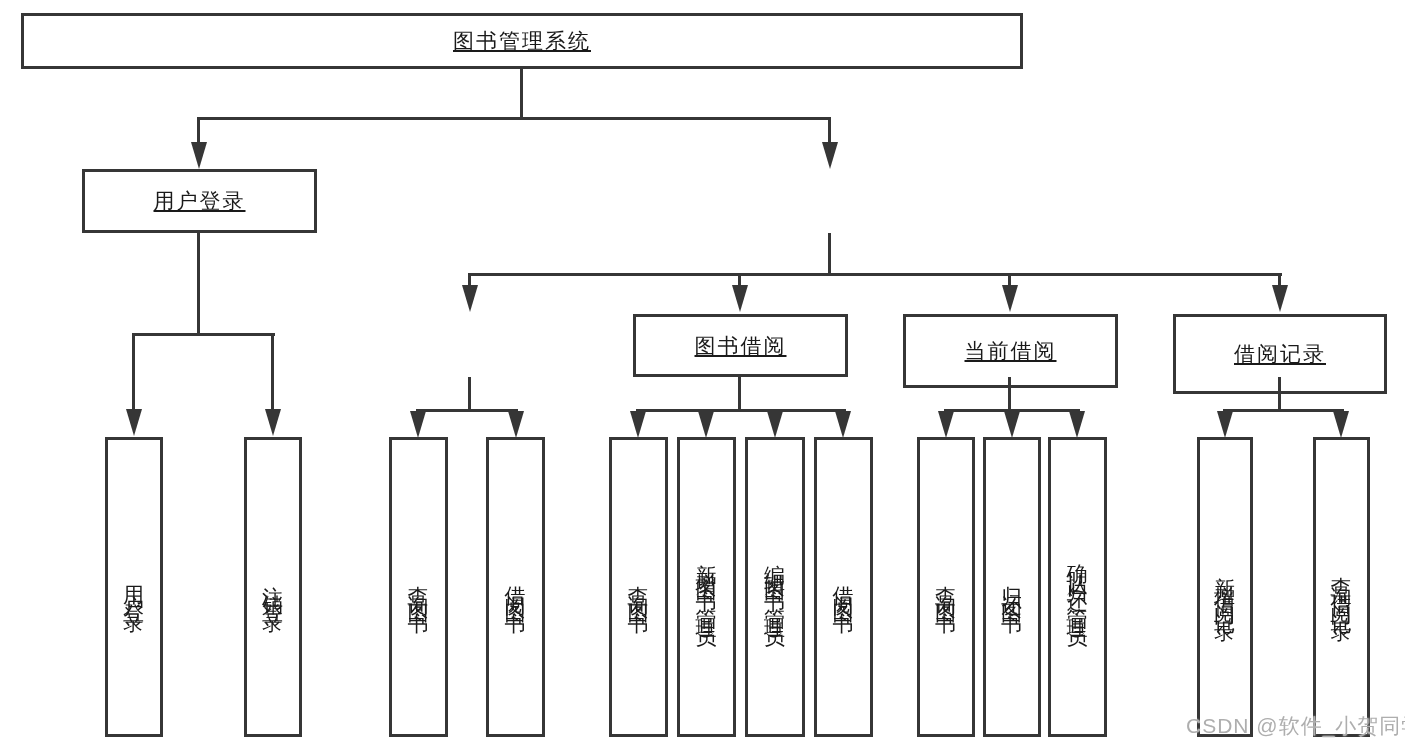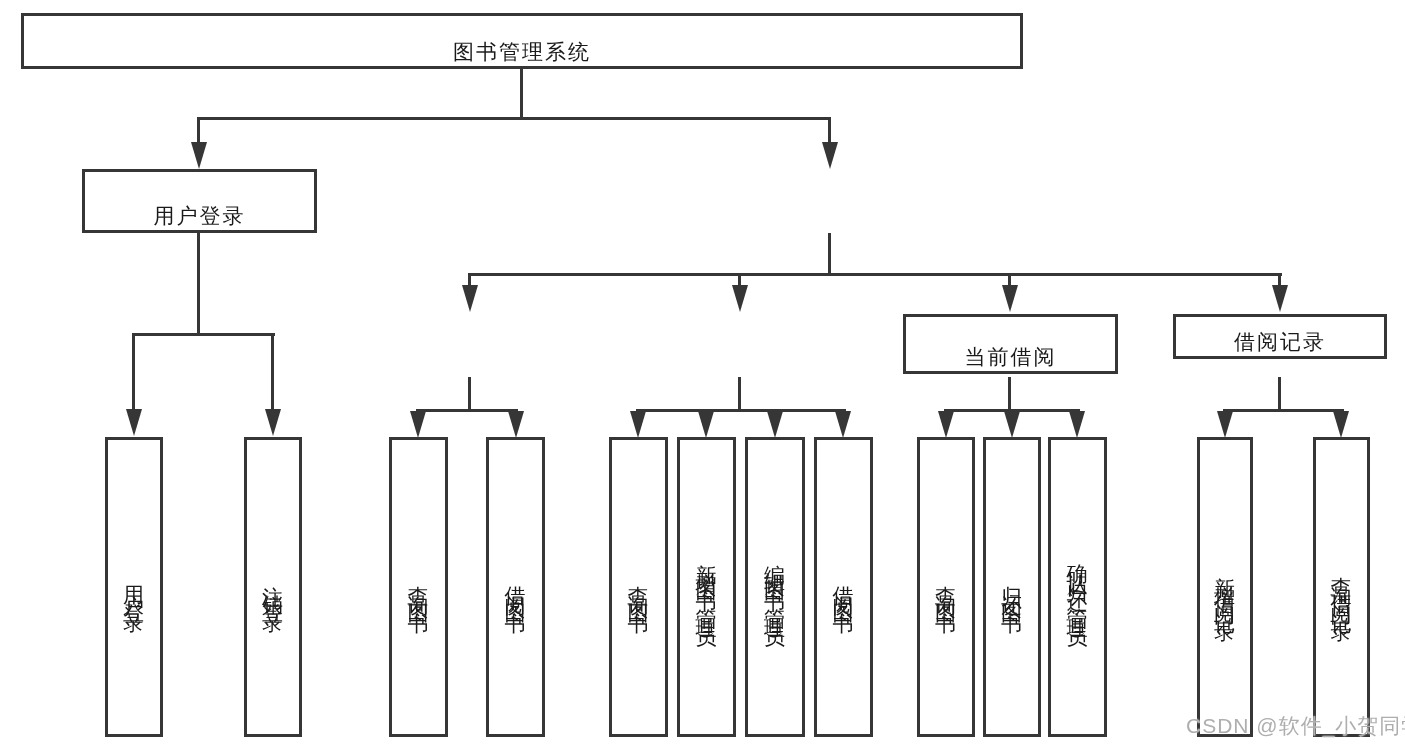--- a/index.html
+++ b/index.html
@@ -3,22 +3,22 @@
 <meta charset="utf-8">
 <style>
   html,body{margin:0;padding:0;background:#ffffff;}
   .canvas{
     position:relative;width:1405px;height:747px;background:#ffffff;overflow:hidden;
     font-family:"Liberation Sans","DejaVu Sans",sans-serif;color:#1a1a1a;
   }
   
   .box{
     position:absolute;box-sizing:border-box;border:3px solid #363636;background:#ffffff;
-    display:flex;align-items:flex-end;justify-content:center;
-    font-size:21px;letter-spacing:2px;color:#1a1a1a;white-space:nowrap;
+    display:flex;align-items:center;justify-content:center;
+    font-size:21px;letter-spacing:2px;color:#1a1a1a;white-space:nowrap;text-decoration:underline;
   }
   
   .vbox{
     position:absolute;box-sizing:border-box;border:3px solid #363636;background:#ffffff;
     display:flex;align-items:center;justify-content:center;
     top:437px;height:300px;
   }
   .vbox span{
     writing-mode:vertical-rl;text-orientation:mixed;
     font-size:21px;letter-spacing:9px;line-height:1;color:#1a1a1a;
@@ -70,24 +70,27 @@
   <div class="hl" style="left:468px;top:273px;width:814px"></div>
   <div class="vl" style="left:468px;top:273px;height:13px"></div>
   <div class="ah" style="left:462px;top:285px"></div>
   <div class="vl" style="left:738px;top:273px;height:13px"></div>
   <div class="ah" style="left:732px;top:285px"></div>
   <div class="vl" style="left:1008px;top:273px;height:13px"></div>
   <div class="ah" style="left:1002px;top:285px"></div>
   <div class="vl" style="left:1278px;top:273px;height:13px"></div>
   <div class="ah" style="left:1272px;top:285px"></div>
 
-  <div class="box" style="left:903px;top:314px;width:215px;height:60px">
+  <div class="box" style="left:633px;top:314px;width:215px;height:63px">
+    <span>图书借阅</span>
+  </div>
+  <div class="box" style="left:903px;top:314px;width:215px;height:74px">
     <span>当前借阅</span>
   </div>
-  <div class="box" style="left:1173px;top:314px;width:214px;height:45px">
+  <div class="box" style="left:1173px;top:314px;width:214px;height:80px">
     <span>借阅记录</span>
   </div>
 
   <div class="vl" style="left:468px;top:377px;height:35px"></div>
   <div class="hl" style="left:416px;top:409px;width:102px"></div>
   <div class="ah" style="left:410px;top:411px"></div>
   <div class="ah" style="left:508px;top:411px"></div>
 
   <div class="vl" style="left:738px;top:377px;height:35px"></div>
   <div class="hl" style="left:636px;top:409px;width:210px"></div>

